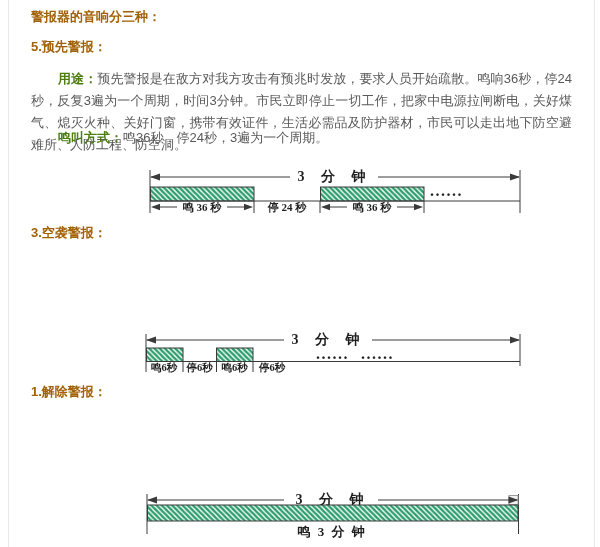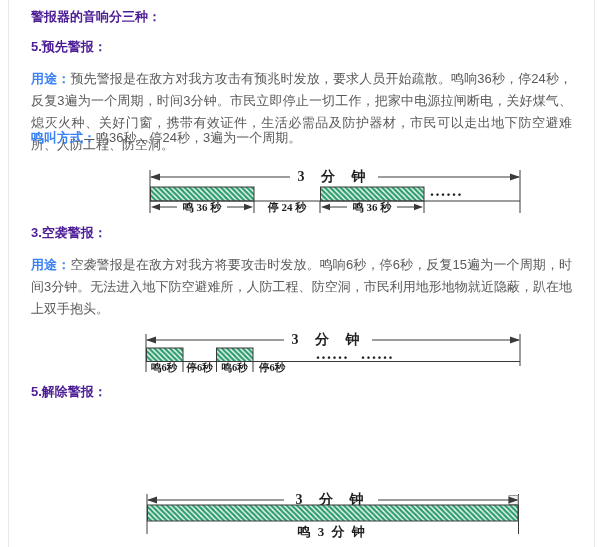--- a/index.html
+++ b/index.html
@@ -14,26 +14,26 @@
   .frame-line {
     position:absolute; top:0; width:1px; height:547px;
     background:#e8e8e8;
   }
   .frame-left { left:8px; }
   .frame-right { left:594px; }
 
   .abs { position:absolute; left:31px; width:541px; }
 
   .doc-title, .sec-heading {
-    font-size:13px; font-weight:bold; color:#4c1d95; line-height:22px;
+    font-size:13px; font-weight:bold; color:#a16207; line-height:22px;
   }
   .para {
     font-size:13px; color:#595959; line-height:22px; text-align:justify;
   }
-  .para b { color:#3b82f6; font-weight:bold; }
+  .para b { color:#4d7c0f; font-weight:bold;margin-left:27px; }
 
   svg.diagram { position:absolute; left:0; top:0; display:block; }
   .dg-wrap { position:absolute; left:0; width:600px;margin-left:32px; }
 
   svg text {
     font-family:"Liberation Serif","DejaVu Serif",serif;
     fill:#1f1f1f;
   }
   .t-total { font-size:14px; font-weight:bold; letter-spacing:5px; word-spacing:3px; }
   .t-seg   { font-size:11px; font-weight:bold; }
@@ -101,21 +101,20 @@
       <line class="ln" x1="296" y1="42" x2="315" y2="42"></line>
       <text class="t-seg" x="340" y="46" text-anchor="middle">鸣 36 秒</text>
       <line class="ln" x1="365" y1="42" x2="384" y2="42"></line>
       <polygon class="ah" points="391,42 382,38.8 382,45.2"></polygon>
 
       <text class="t-dots" x="398" y="31">......</text>
     </svg>
   </div>
 
   <div class="abs sec-heading" style="top:222px">3.空袭警报：</div>
-  <p class="abs para" style="top:254px"><b>用途：</b><span>空袭警报是在敌方对我方将要攻击时发放。鸣响6秒，停6秒，反复15遍为一个周期，时间3分钟。无法进入地下防空避难所，人防工程、防空洞，市民利用地形地物就近隐蔽，趴在地上双手抱头。</span></p>
 
   <div class="dg-wrap" style="top:330px;height:46px">
     <svg class="diagram" width="600" height="46" viewBox="0 0 600 46">
 
       <line class="ln" x1="114" y1="4" x2="114" y2="42"></line>
       <line class="ln" x1="488" y1="4" x2="488" y2="36"></line>
 
       <line class="ln" x1="115" y1="10" x2="252" y2="10"></line>
       <line class="ln" x1="340" y1="10" x2="487" y2="10"></line>
       <polygon class="ah" points="114,10 124,6.5 124,13.5"></polygon>
@@ -134,21 +133,21 @@
       <text class="t-cell" x="132" y="41" text-anchor="middle">鸣6秒</text>
       <text class="t-cell" x="167.5" y="41" text-anchor="middle">停6秒</text>
       <text class="t-cell" x="202.5" y="41" text-anchor="middle">鸣6秒</text>
       <text class="t-cell" x="240" y="41" text-anchor="middle">停6秒</text>
 
       <text class="t-dots" x="284" y="29">......</text>
       <text class="t-dots" x="329" y="29">......</text>
     </svg>
   </div>
 
-  <div class="abs sec-heading" style="top:381px">5.解除警报：</div>
+  <div class="abs sec-heading" style="top:381px">1.解除警报：</div>
 
   <div class="dg-wrap" style="top:490px;height:55px">
     <svg class="diagram" width="600" height="55" viewBox="0 0 600 55">
 
       <line class="ln" x1="115" y1="4" x2="115" y2="44"></line>
       <line class="ln" x1="486.5" y1="4" x2="486.5" y2="44"></line>
 
       <rect x="477" y="5.5" width="9" height="9" fill="#f0f0f0" stroke="#9a9a9a" stroke-width="1"></rect>
 
       <line class="ln" x1="116" y1="10" x2="252" y2="10"></line>

